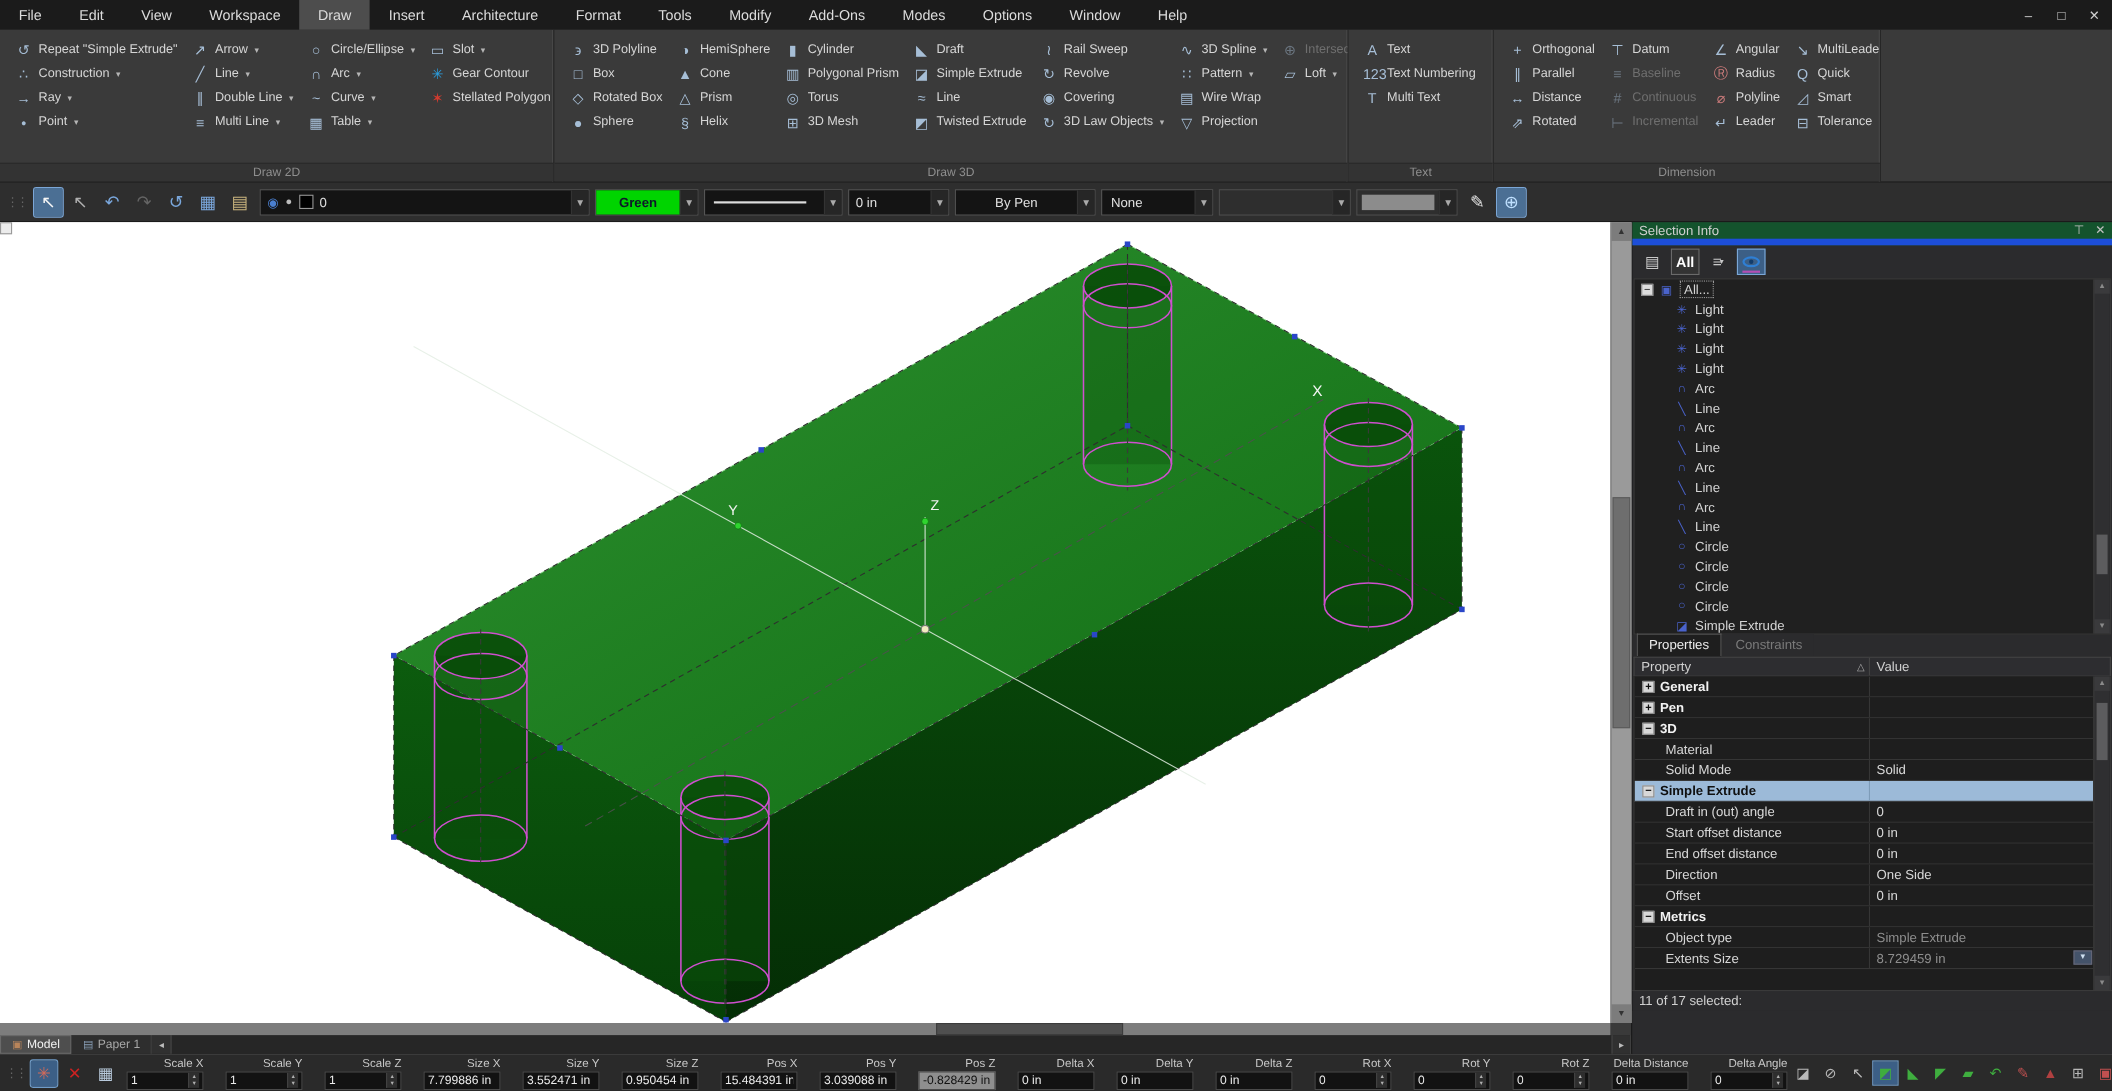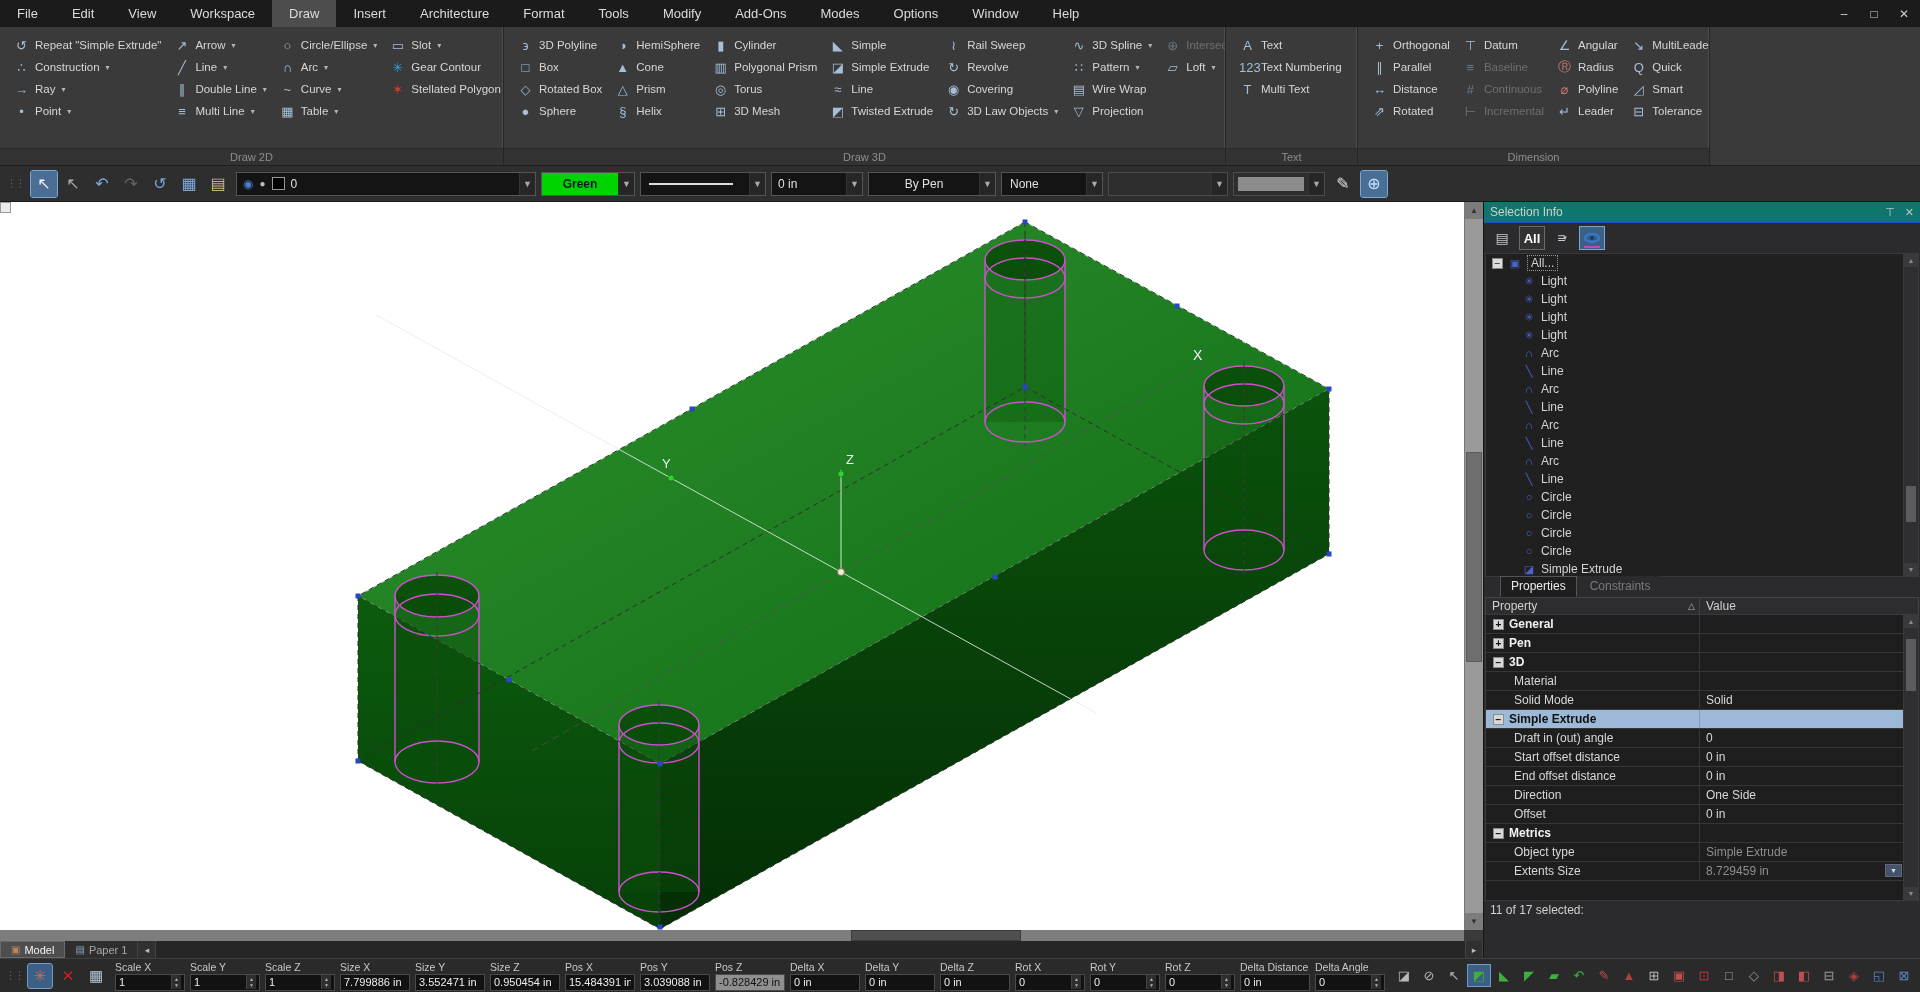--- a/index.html
+++ b/index.html
@@ -65,21 +65,21 @@
   #tabs-row { height:17px; background:#262626; display:flex; align-items:stretch; font-size:11px; }
   .sheet-tab { display:flex; align-items:center; gap:4px; padding:0 10px; background:#2e2e2e; color:#a8a8a8; border-right:1px solid #444; }
   .sheet-tab.active { background:#4e4e4e; color:#f2f2f2; border:1px solid #6a6a6a; }
   .sheet-ico { font-size:10px; color:#b8845a; }
   .sheet-tab:not(.active) .sheet-ico { color:#8aa0b8; }
   .tab-nav { width:18px; display:flex; align-items:center; justify-content:center; color:#bbb; font-size:9px; background:#303030; border-right:1px solid #444; }
   .tab-nav.right { margin-left:auto; border-left:1px solid #444; }
 
   
   #side-panel { width:437px; background:#2b2b2d; border-left:1px solid #151515; display:flex; flex-direction:column; font-size:12px; }
-  #panel-title { height:21px; display:flex; align-items:center; padding:0 6px; color:#cfcfcf; background:#0f766e; border-bottom:1px solid #1d4ed8;text-align:center; }
+  #panel-title { height:21px; display:flex; align-items:center; padding:0 6px; color:#cfcfcf; background:#14532d; border-bottom:6px solid #1d4ed8;text-align:center; }
   #panel-title .sp { margin-left:auto; display:flex; gap:10px; align-items:center; }
   .pin-icon { display:inline-block; color:#c0c0c0; font-size:11px; }
   .close-icon { color:#c0c0c0; font-size:11px; }
   #panel-tools { height:30px; display:flex; align-items:center; gap:4px; padding:0 5px; }
   .ptool { width:26px; height:24px; display:flex; align-items:center; justify-content:center; color:#c8c8c8; font-size:14px; border:1px solid transparent; }
   .ptool.framed { border-color:#6a6a6a; background:#333; }
   .ptool.active { border-color:#7ba7d7; background:#3c5f86; }
   #all-button { font-weight:bold; color:#fff; font-size:13px; }
   .eye-shape { width:16px; height:10px; border:2px solid #2f7fd4; border-radius:50%; position:relative; }
   .eye-shape::after { content:""; position:absolute; left:4px; top:1px; width:4px; height:4px; background:#123c6b; border-radius:50%; }
@@ -90,21 +90,21 @@
   .tree-row { height:18px; display:flex; align-items:center; gap:5px; color:#d4d4d4; padding-left:6px; white-space:nowrap; }
   .tree-row.child { padding-left:36px; }
   .tree-ico { color:#4a63cc; width:14px; text-align:center; font-size:11px; flex:none; }
   .tree-exp { width:11px; height:11px; flex:none; border:1px solid #888; background:#ddd; color:#111; font-size:10px; line-height:9px; text-align:center; }
   .tree-label.focus { border:1px dotted #9a9a9a; padding:0 3px; }
   .vscroll-p { width:15px; background:#2f2f31; border-left:1px solid #3a3a3a; position:relative; }
   .vscroll-p .a { position:absolute; left:0; right:0; height:13px; color:#8a8a8a; font-size:7px; display:flex; align-items:center; justify-content:center; background:#3a3a3c; }
   .vscroll-p .a.t { top:0; } .vscroll-p .a.b { bottom:0; }
   .pthumb { position:absolute; left:2px; right:2px; background:#5c5c5e; }
 
-  #panel-tabs { height:20px; display:flex; align-items:flex-end; padding-left:16px; gap:2px; background:#2b2b2d; }
+  #panel-tabs { height:20px; display:flex; align-items:flex-end; padding-left:4px; gap:2px; background:#2b2b2d; }
   .ptab { padding:2px 10px 3px; font-size:12px; color:#7a7a7a; background:#2b2b2d; border:1px solid transparent; }
   .ptab.active { color:#ececec; background:#1e1e1e; border-color:#555; border-bottom-color:#1e1e1e; }
 
   #grid-head { height:18px; display:flex; background:#2d2d30; border:1px solid #444; border-bottom-color:#3a3a3a; color:#d0d0d0; margin:0 1px; }
   #grid-head .hp { width:214px; display:flex; align-items:center; padding-left:6px; border-right:1px solid #444; }
   #grid-head .hs { margin-left:auto; margin-right:4px; font-size:9px; color:#b0b0b0; }
   #grid-head .hv { flex:1; display:flex; align-items:center; padding-left:6px; }
 
   #grid-area { display:flex; height:285px; margin:0 1px; background:#1e1e1e; border-left:1px solid #3a3a3a; border-right:1px solid #3a3a3a; }
   #property-grid { flex:1; overflow:hidden; }
@@ -120,21 +120,21 @@
   .grid-row.disabled .gcell.val { color:#8e8e8e; }
   .val-dd { position:absolute; right:1px; top:2px; font-size:7px; background:#44536a; color:#cfe0f0; padding:2px 4px; border:1px solid #667; }
   #panel-status { height:19px; display:flex; align-items:center; padding:0 6px; color:#d0d0d0; border-top:1px solid #3a3a3a; }
   #panel-fill { flex:1; background:#2b2b2d; }
 
   
   #statusbar { height:34px; background:#2a2a2a; border-top:1px solid #3e3e3e; display:flex; align-items:center; padding:0 5px; gap:3px; }
   #statusbar-left-icons { display:flex; gap:4px; margin-right:4px; }
   .sbl-ico { width:24px; height:24px; display:flex; align-items:center; justify-content:center; font-size:15px; border-radius:2px; }
   .sbl-ico.active { background:#3c5f86; outline:1px solid #6f9cc9; }
-  #statusbar-fields { display:flex; gap:5px; }
+  #statusbar-fields { display:flex; gap:20px;text-align:right; }
   .sb-group { width:70px; display:flex; flex-direction:column; }
   .sb-label { font-size:10.5px; color:#c8c8c8; height:13px; line-height:13px; white-space:nowrap; overflow:hidden; }
   .sb-input { height:17px; background:#121212; border:1px solid #4a4a4a; color:#ececec; font-size:11px; display:flex; align-items:center; padding:0 3px; white-space:nowrap; overflow:hidden; }
   .sb-input.highlight { background:#8f8f8f; color:#111; }
   .sb-value { overflow:hidden; }
   .spin { margin-left:auto; flex:none; display:flex; flex-direction:column; font-size:5px; line-height:6px; color:#b0b0b0; background:#2e2e2e; border-left:1px solid #444; padding:1px 2px; }
   #statusbar-right-icons { margin-left:auto; display:flex; gap:3px; align-items:center; }
   .sb-ico { width:22px; height:21px; display:flex; align-items:center; justify-content:center; font-size:13px; }
   .sb-ico.active { background:#3c5f86; outline:1px solid #6f9cc9; }
 </style>
@@ -304,21 +304,21 @@
             <span class="rib-label">Torus</span>
           </div>
           <div class="rib-item">
             <span class="rib-ico">⊞</span>
             <span class="rib-label">3D Mesh</span>
           </div>
         </div>
         <div class="rib-col">
           <div class="rib-item">
             <span class="rib-ico">◣</span>
-            <span class="rib-label">Simple</span>
+            <span class="rib-label">Draft</span>
           </div>
           <div class="rib-item">
             <span class="rib-ico">◪</span>
             <span class="rib-label">Simple Extrude</span>
           </div>
           <div class="rib-item">
             <span class="rib-ico">≈</span>
             <span class="rib-label">Line</span>
           </div>
           <div class="rib-item">

